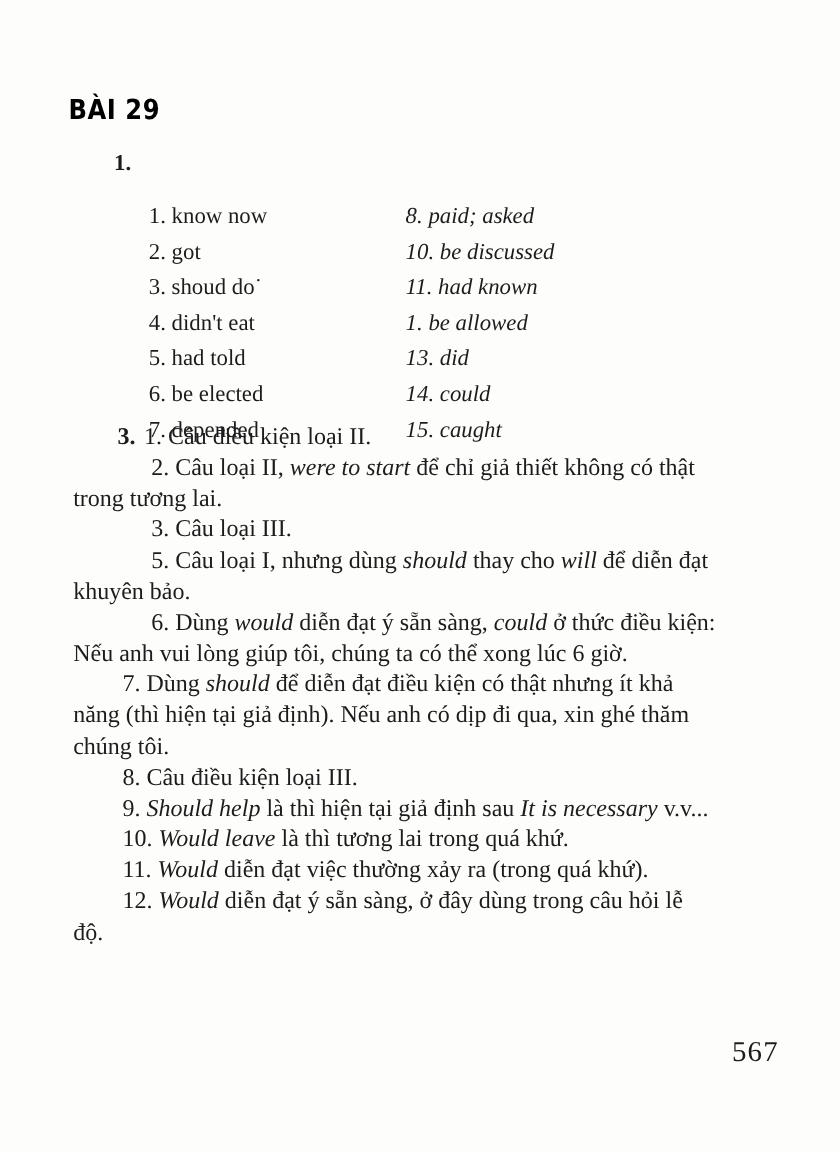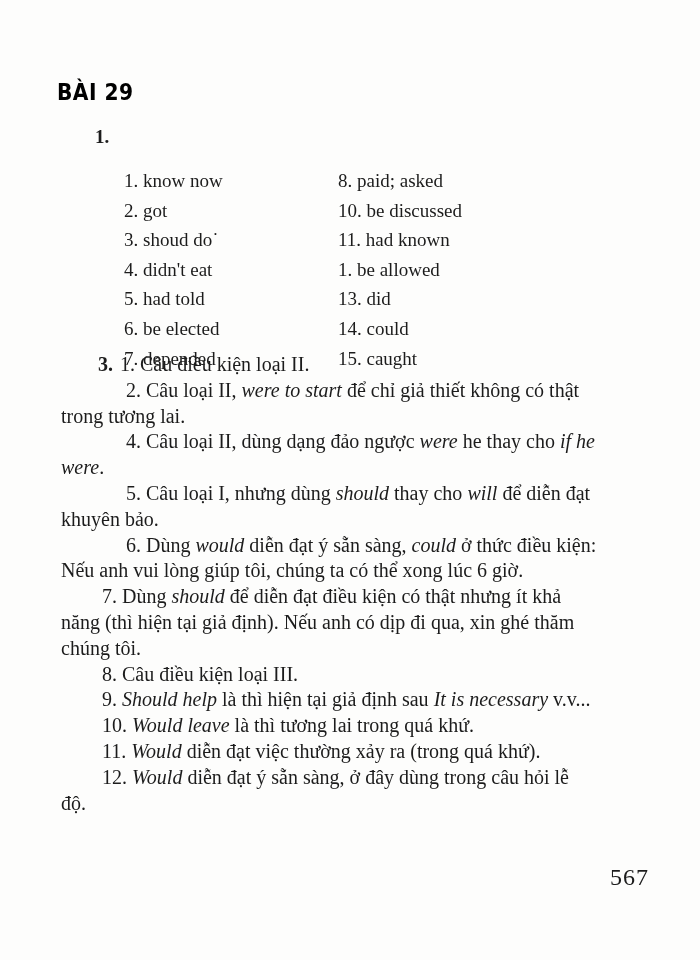--- a/index.html
+++ b/index.html
@@ -35,21 +35,21 @@
   }
   .exlabel {
     position: absolute;
     left: 95px;
     top: 0;
     line-height: 29.6px;
     font-weight: bold;
   }
   .col { position: absolute; top: 0; margin-top: 44px; }
   .colL { left: 124px; }
-  .colR { left: 338px; }
+  .colR { left: 338px; font-style: italic; }
   .row { line-height: 29.6px; white-space: nowrap; }
   .ex3 {
     position: absolute;
     left: 61px;
     top: 352px;
     width: 600px;
     font-size: 20px;
     line-height: 25.8px;
   }
   .para { margin: 0; text-align: left; }
@@ -94,21 +94,21 @@
         <div class="row">13. did</div>
         <div class="row">14. could</div>
         <div class="row">15. caught</div>
       </div>
   </div>
 
   <div class="ex3">
 
   <p class="para ind-label"><b class="plabel">3.</b><span class="rich"><span>1. Câu điều kiện loại II.</span></span></p>
       <p class="para ind-a"><span class="rich"><span>2. Câu loại II, </span><em>were to start</em><span> để chỉ giả thiết không có thật</span><br><span>trong tương lai.</span></span></p>
-      <p class="para ind-a"><span class="rich"><span>4. Câu loại II, dùng dạng đảo ngược </span><em>were</em><span> he thay cho </span><em>if he</em><br><em>were</em><span>.</span></span></p>
+      <p class="para ind-a"><span class="rich"><span>3. Câu loại III.</span></span></p>
       <p class="para ind-a"><span class="rich"><span>5. Câu loại I, nhưng dùng </span><em>should</em><span> thay cho </span><em>will</em><span> để diễn đạt</span><br><span>khuyên bảo.</span></span></p>
       <p class="para ind-a"><span class="rich"><span>6. Dùng </span><em>would</em><span> diễn đạt ý sẵn sàng, </span><em>could</em><span> ở thức điều kiện:</span><br><span>Nếu anh vui lòng giúp tôi, chúng ta có thể xong lúc 6 giờ.</span></span></p>
       <p class="para ind-b"><span class="rich"><span>7. Dùng </span><em>should</em><span> để diễn đạt điều kiện có thật nhưng ít khả</span><br><span>năng (thì hiện tại giả định). Nếu anh có dịp đi qua, xin ghé thăm</span><br><span>chúng tôi.</span></span></p>
       <p class="para ind-b"><span class="rich"><span>8. Câu điều kiện loại III.</span></span></p>
       <p class="para ind-b"><span class="rich"><span>9. </span><em>Should help</em><span> là thì hiện tại giả định sau </span><em>It is necessary</em><span> v.v...</span></span></p>
       <p class="para ind-b"><span class="rich"><span>10. </span><em>Would leave</em><span> là thì tương lai trong quá khứ.</span></span></p>
       <p class="para ind-b"><span class="rich"><span>11. </span><em>Would</em><span> diễn đạt việc thường xảy ra (trong quá khứ).</span></span></p>
       <p class="para ind-b"><span class="rich"><span>12. </span><em>Would</em><span> diễn đạt ý sẵn sàng, ở đây dùng trong câu hỏi lễ</span><br><span>độ.</span></span></p>
     </div>
 

